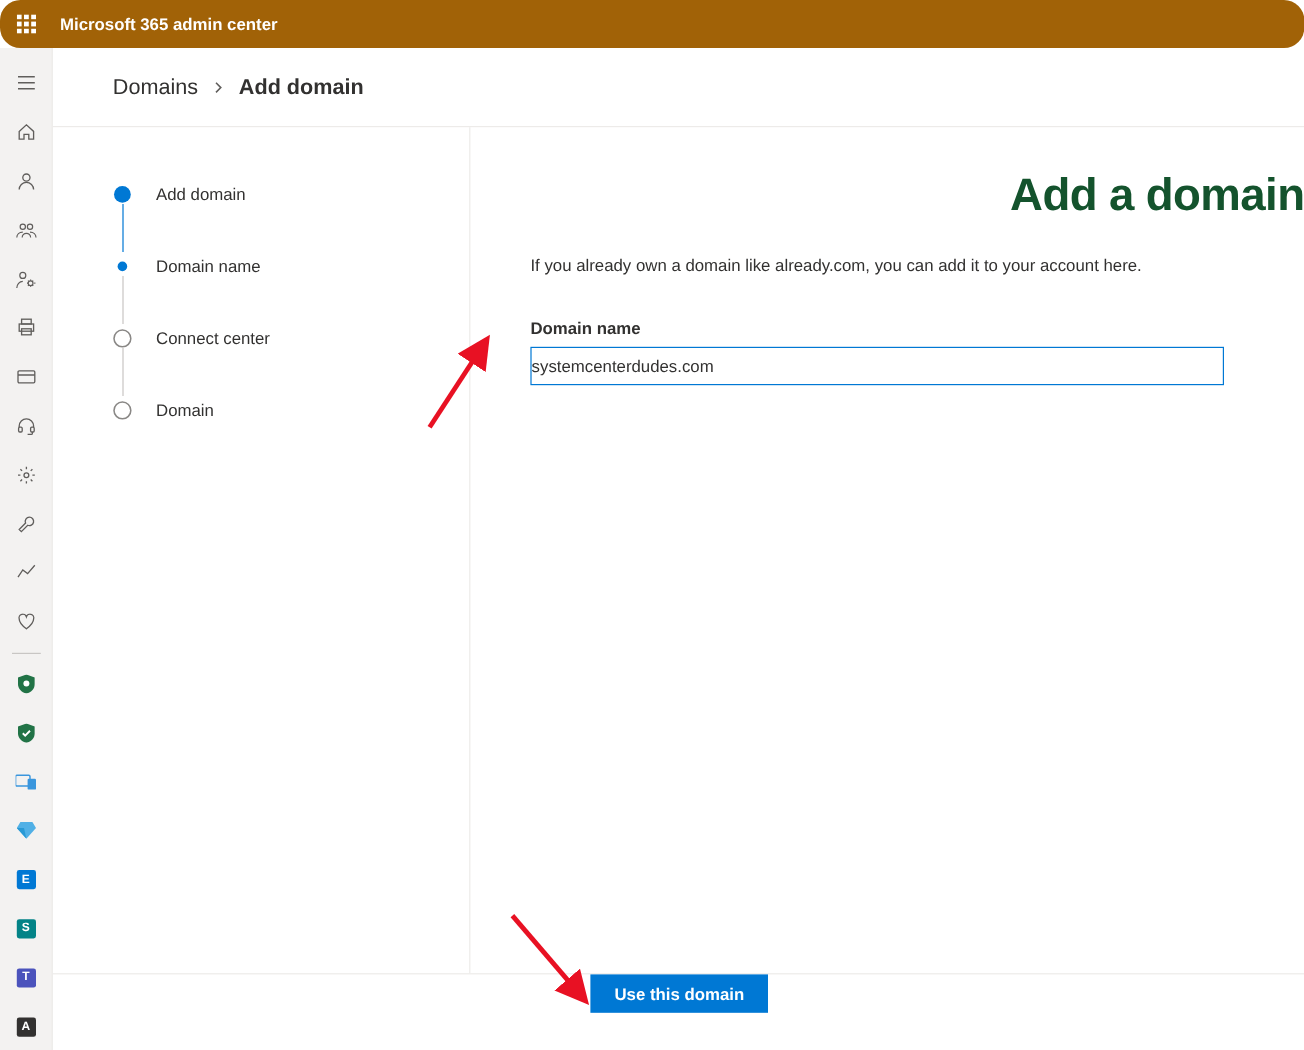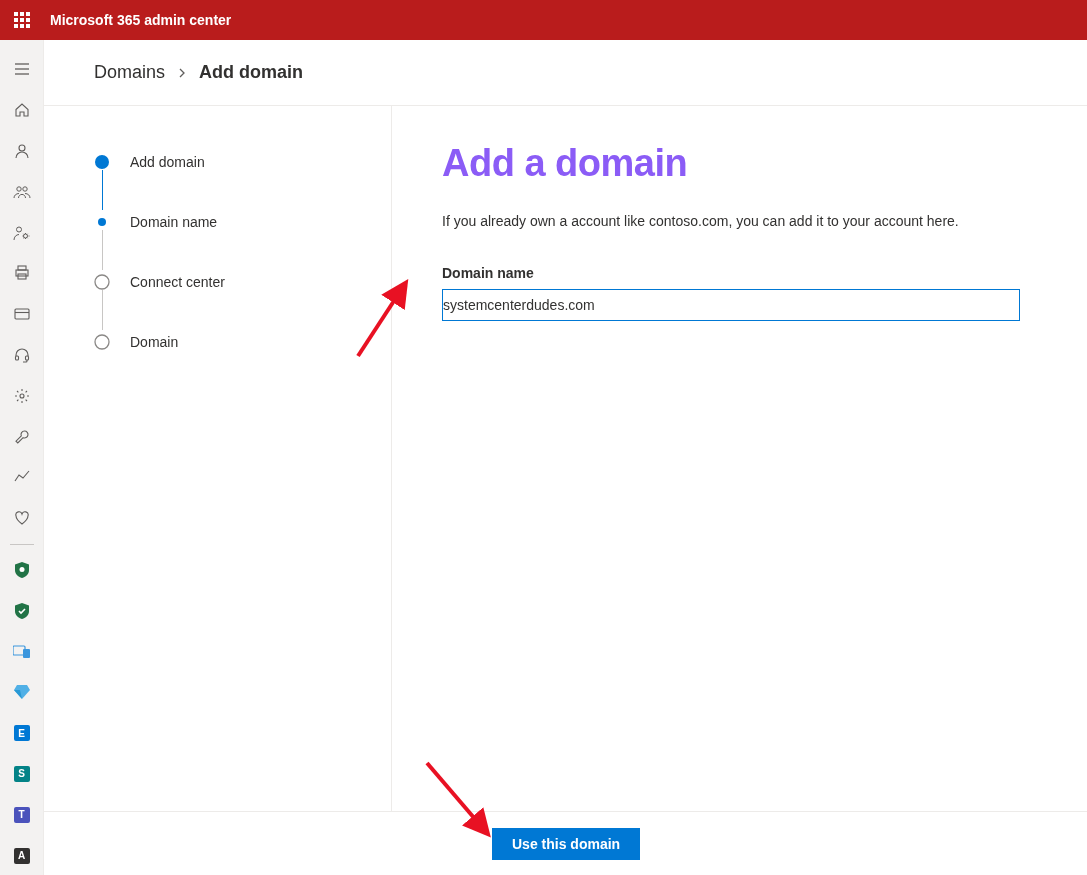--- a/index.html
+++ b/index.html
@@ -6,27 +6,28 @@
     body {
       font-family: "Segoe UI", -apple-system, BlinkMacSystemFont, sans-serif;
       background: #ffffff;
       color: #323130;
       width: 1087px;
       height: 875px;
       overflow: hidden;
     }
     
     .top-header {
-      background: #b91c1c;
+      background: #a16207;
       color: #ffffff;
       height: 40px;
       display: flex;
       align-items: center;
       padding: 0 0;
       font-size: 14px;
+      border-radius: 17px;
     }
     .app-launcher {
       width: 44px;
       height: 40px;
       display: flex;
       align-items: center;
       justify-content: center;
       cursor: pointer;
     }
     .header-title {
@@ -138,23 +139,24 @@
     .step-item:last-child .step-line { display: none; }
     
     .form-area {
       flex: 1;
       padding: 36px 0 0 50px;
       position: relative;
     }
     .page-heading {
       font-size: 38px;
       font-weight: 600;
-      color: #8b5cf6;
+      color: #14532d;
       margin-bottom: 28px;
       letter-spacing: -0.5px;
+      text-align: right;
     }
     .page-description {
       font-size: 14px;
       color: #323130;
       margin-bottom: 36px;
       max-width: 580px;
     }
     .field-label {
       font-size: 14px;
       font-weight: 600;
@@ -169,21 +171,21 @@
       padding: 0 0;
       font-size: 14px;
       font-family: inherit;
       color: #323130;
     }
     
     .footer-bar {
       height: 64px;
       border-top: 1px solid #edebe9;
       display: flex;
-      align-items: center;
+      align-items: flex-start;
       padding-left: 448px;
     }
     .primary-button {
       background: #0078d4;
       color: #ffffff;
       border: none;
       height: 32px;
       padding: 0 20px;
       font-size: 14px;
       font-weight: 600;
@@ -395,21 +397,21 @@
                 </svg>
             </span>
             <span class="step-label">Domain</span>
 
           </div>
         </div>
       </div>
 
       <div class="form-area">
         <h1 class="page-heading">Add a domain</h1>
-        <p class="page-description">If you already own a account like contoso.com, you can add it to your account here.</p>
+        <p class="page-description">If you already own a domain like already.com, you can add it to your account here.</p>
         <div class="field-label">Domain name</div>
         <input class="domain-input" type="text" value="systemcenterdudes.com" style="">
 
         
         <svg class="annotation-arrow" style="left:-42px; top:158px;" width="80" height="100" viewBox="0 0 80 100">
           <defs>
               <marker id="ah1" markerWidth="7" markerHeight="7" refX="5.5" refY="3.5" orient="auto">
                 <polygon points="0 0, 7 3.5, 0 7" fill="#e81123"></polygon>
               </marker>
             </defs>

